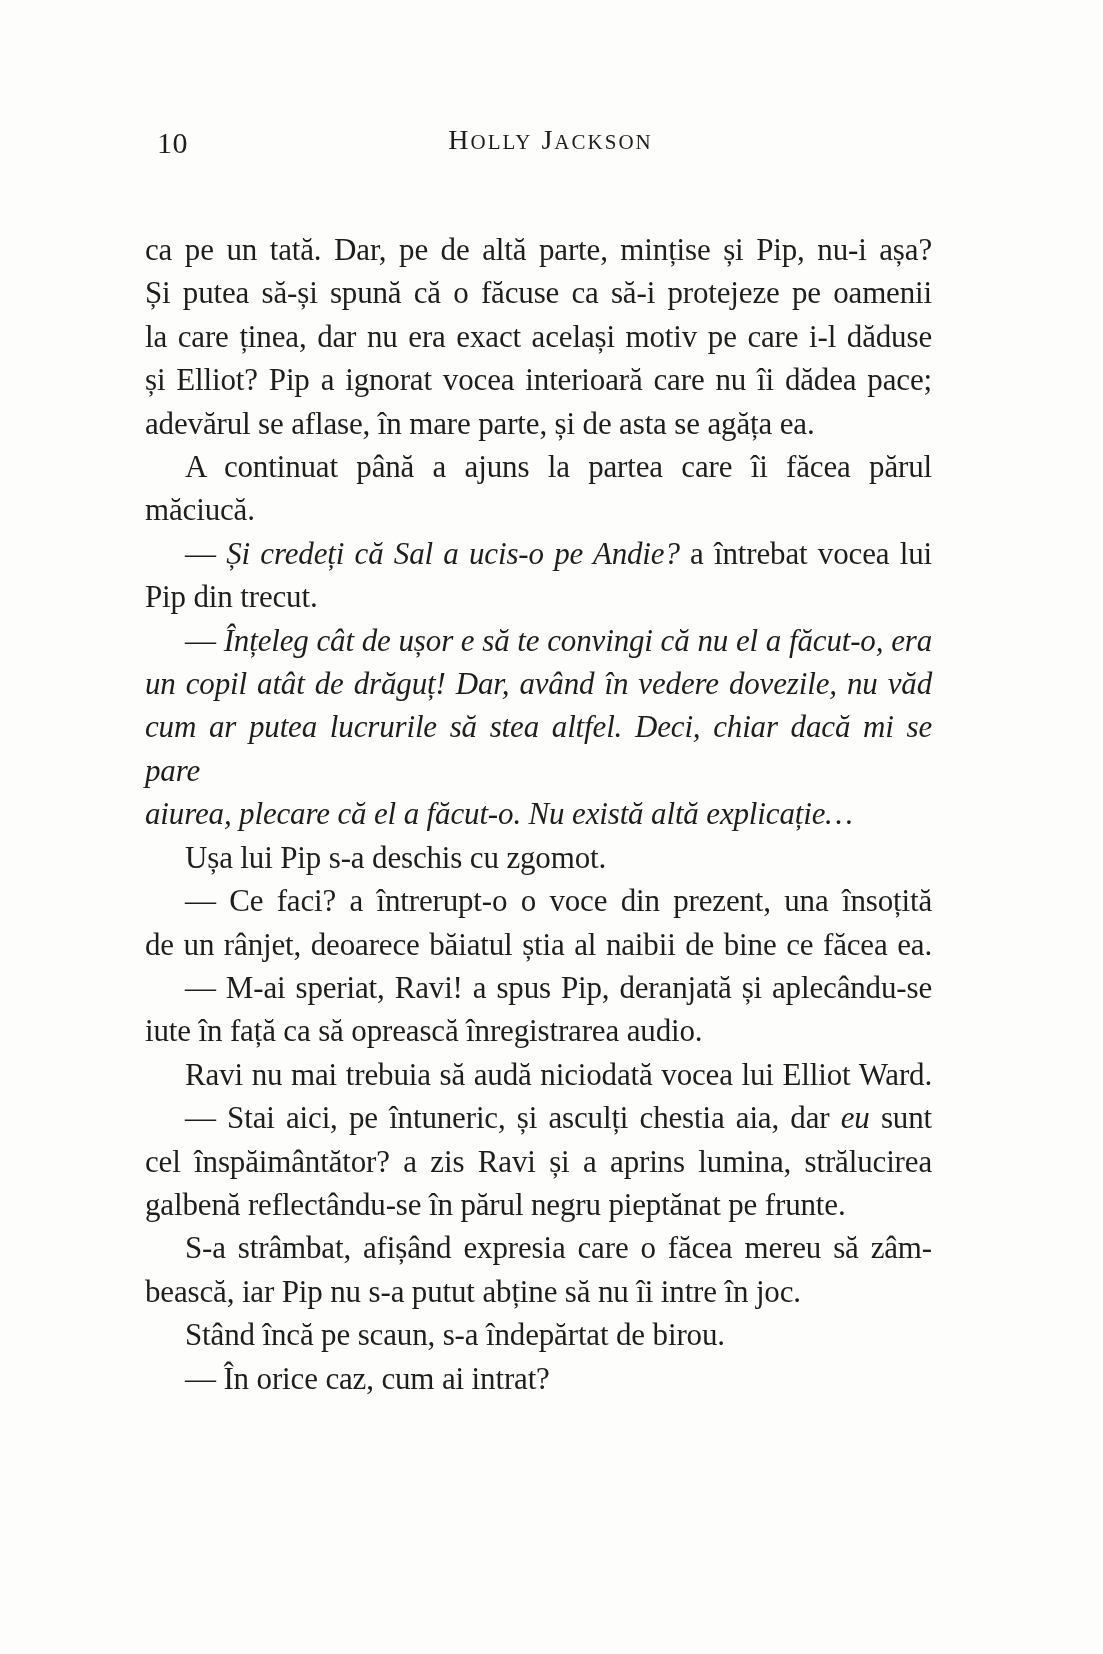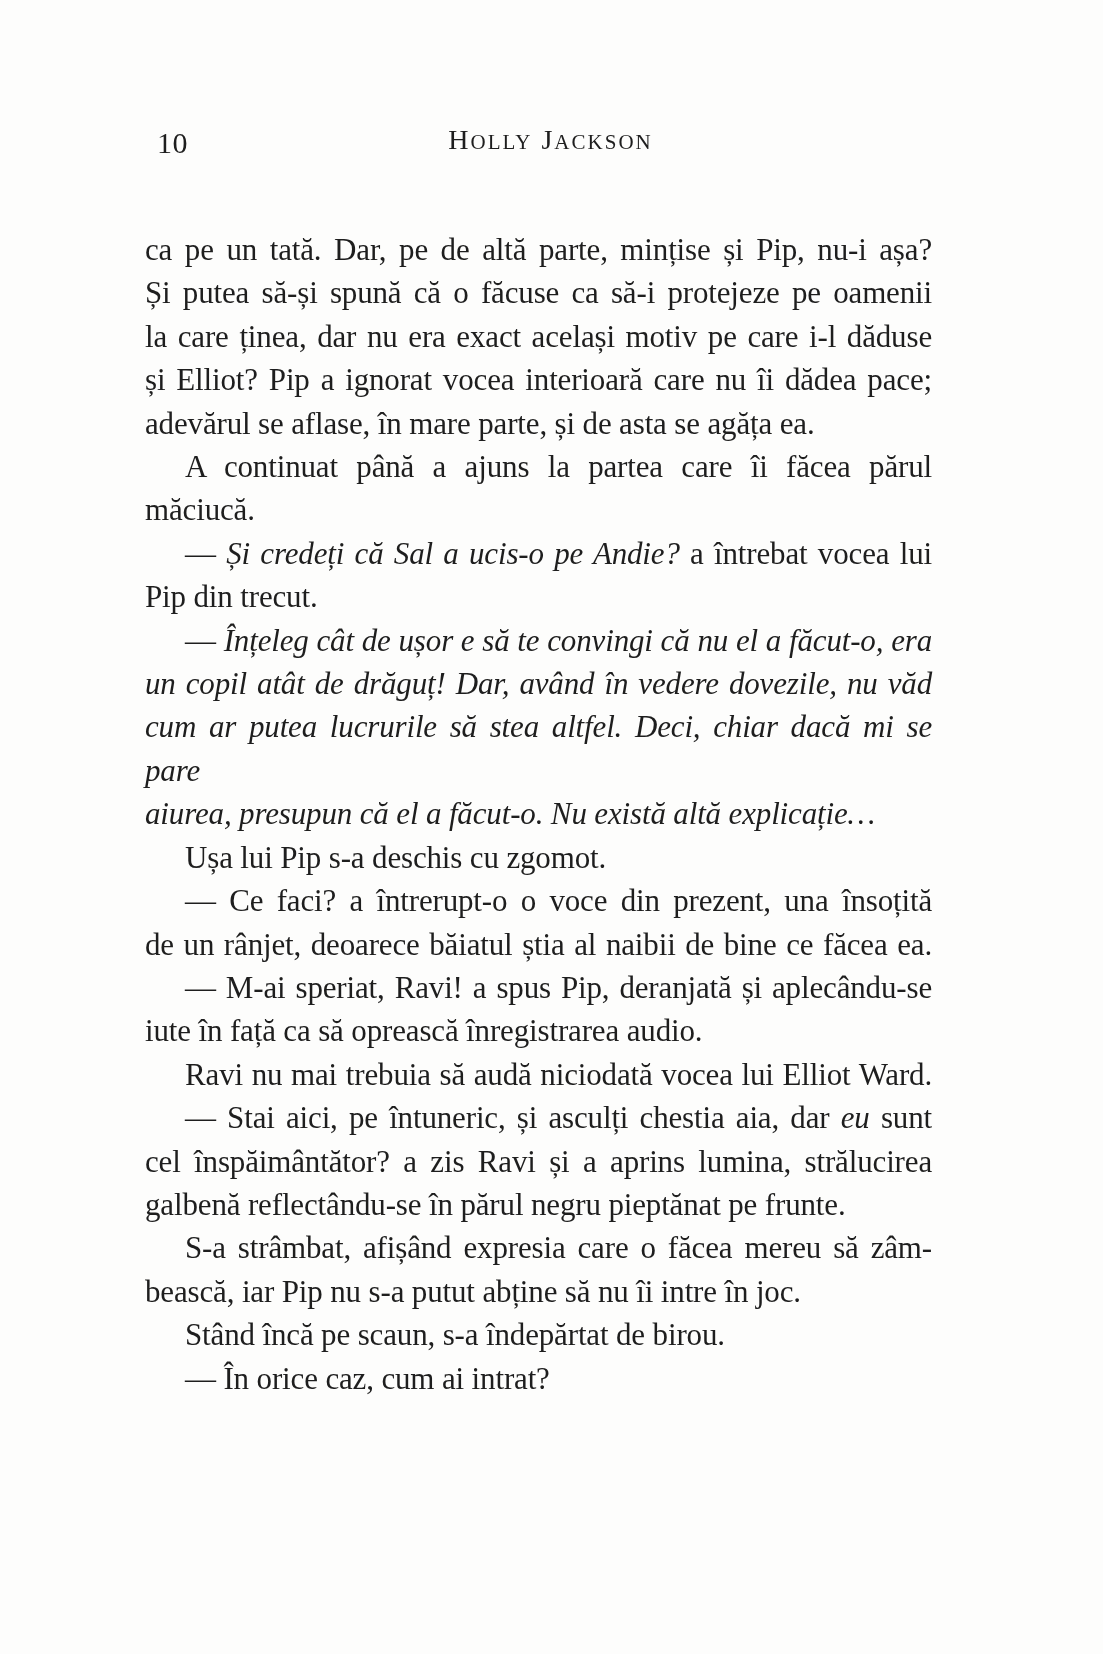--- a/index.html
+++ b/index.html
@@ -72,21 +72,21 @@
         <div class="line"><span>măciucă.</span></div>
       </div>
       <div class="para indent">
         <div class="line just"><span>— </span><span class="it">Și credeți că Sal a ucis-o pe Andie?</span><span> a întrebat vocea lui</span></div>
         <div class="line"><span>Pip din trecut.</span></div>
       </div>
       <div class="para indent">
         <div class="line just"><span>— </span><span class="it">Înțeleg cât de ușor e să te convingi că nu el a făcut-o, era</span></div>
         <div class="line just"><span class="it">un copil atât de drăguț! Dar, având în vedere dovezile, nu văd</span></div>
         <div class="line just"><span class="it">cum ar putea lucrurile să stea altfel. Deci, chiar dacă mi se pare</span></div>
-        <div class="line"><span class="it">aiurea, presupun că el a făcut-o. Nu există altă explicație…</span></div>
+        <div class="line"><span class="it">aiurea, plecare că el a făcut-o. Nu există altă explicație…</span></div>
       </div>
       <div class="para indent">
         <div class="line"><span>Ușa lui Pip s-a deschis cu zgomot.</span></div>
       </div>
       <div class="para indent">
         <div class="line just"><span>— Ce faci? a întrerupt-o o voce din prezent, una însoțită</span></div>
         <div class="line just"><span>de un rânjet, deoarece băiatul știa al naibii de bine ce făcea ea.</span></div>
       </div>
       <div class="para indent">
         <div class="line just"><span>— M-ai speriat, Ravi! a spus Pip, deranjată și aplecându-se</span></div>

